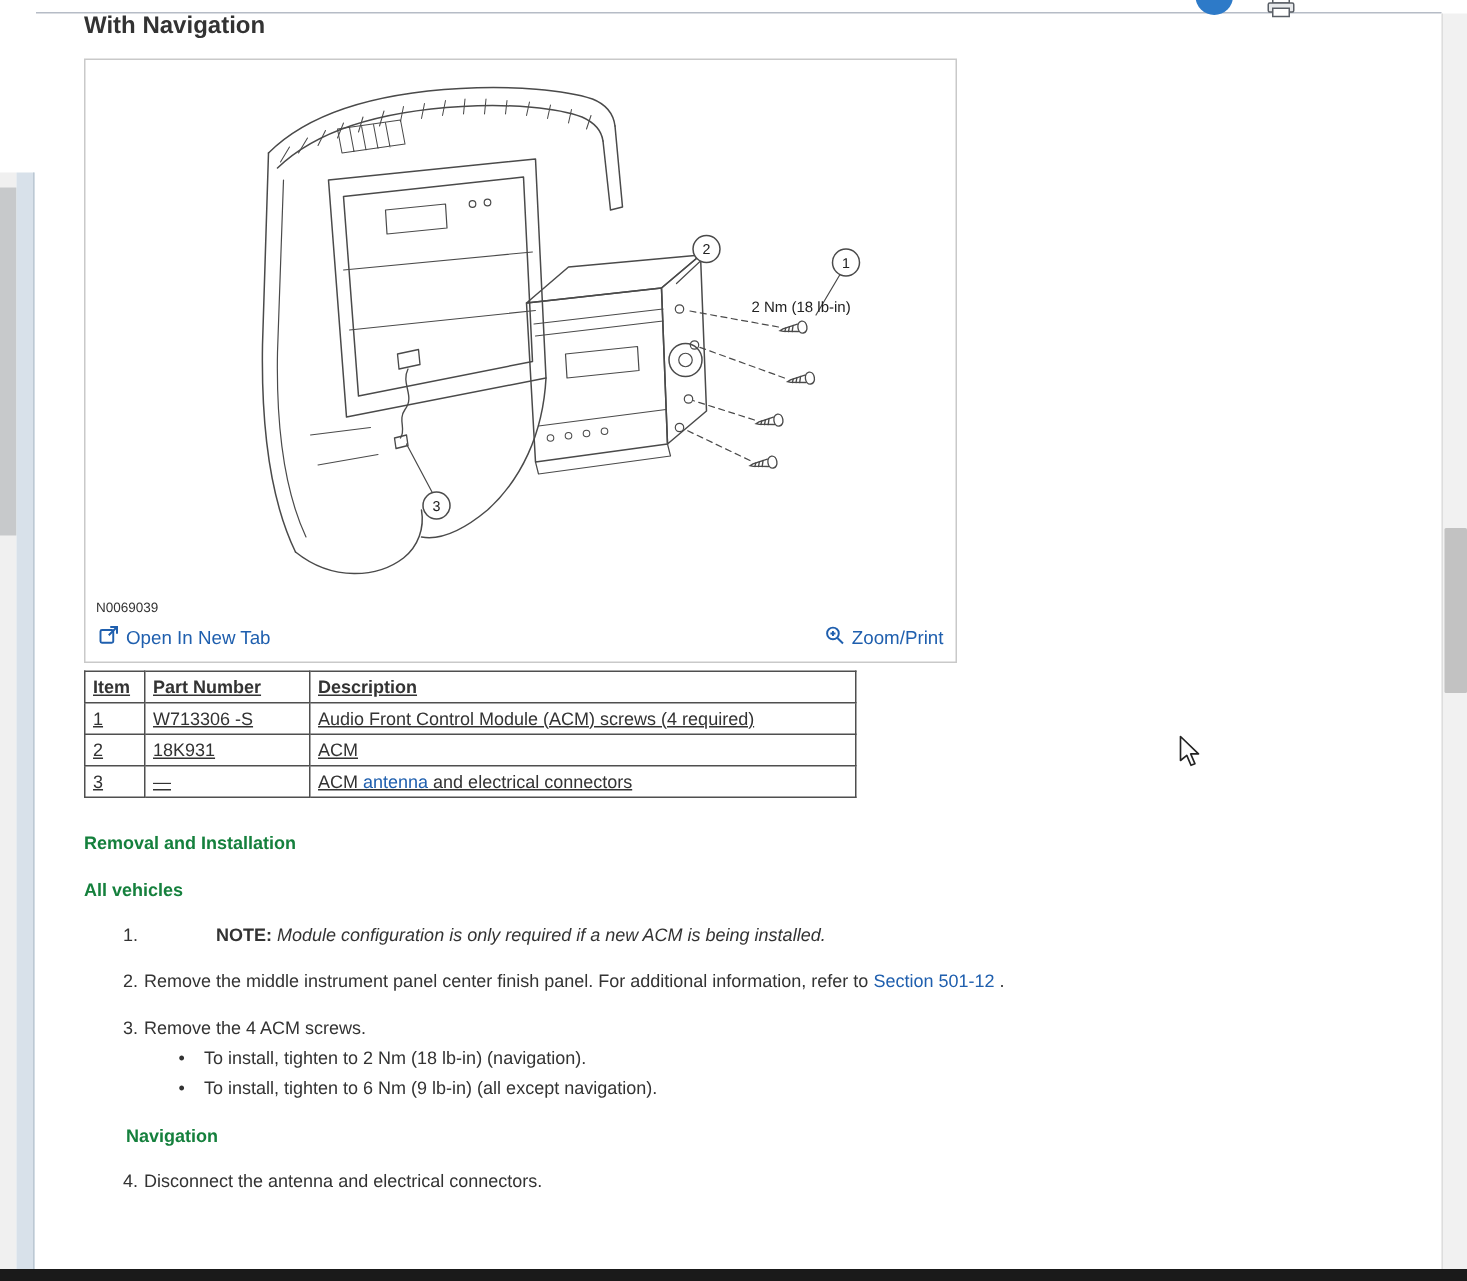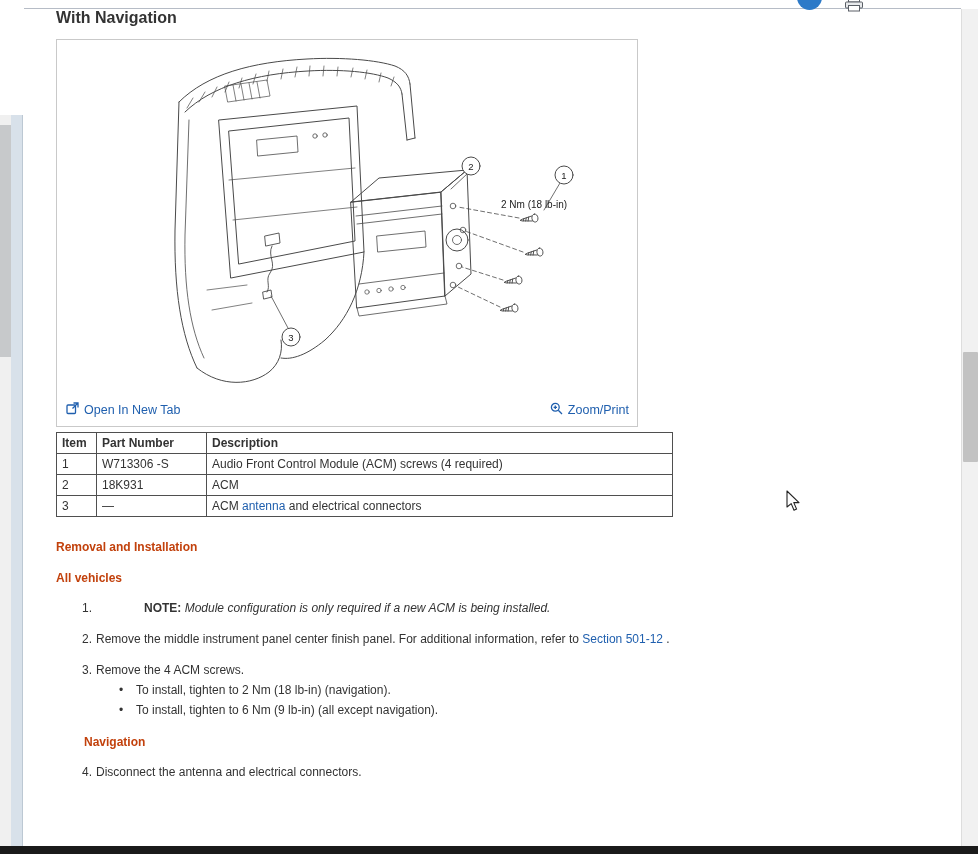--- a/index.html
+++ b/index.html
@@ -32,27 +32,27 @@
   
   .content { position:absolute; left:24px; top:9px; width:937px; padding:2px 0 0 32px; }
   .h-small { font-size:16px; font-weight:bold; color:#333; line-height:14px; }
 
   .figure-box { margin-top:14px; width:582px; border:1px solid #c9c9c9; background:#fff; }
   .fig-id { padding:2px 0 0 7px; font-size:9px; color:#333; height:15px; }
   .fig-links { display:flex; justify-content:space-between; align-items:flex-end; padding:4px 8px 8px 9px; }
   a.link { color:#1f5fae; text-decoration:none; cursor:pointer; }
   .fig-link { display:inline-flex; align-items:center; gap:5px; font-size:12.5px; }
 
-  table.parts { margin-top:5px; border-collapse:collapse; width:617px; }
+  table.parts { margin-top:5px; border-collapse:collapse; width:515px;text-decoration:underline; }
   table.parts th, table.parts td { border:1px solid #4f4f4f; padding:2px 5px 3px 5px;
         font-size:12px; text-align:left; height:21px; vertical-align:middle; color:#333; }
   table.parts th { font-weight:bold; }
   .col-item { width:40px; } .col-part { width:110px; }
 
-  .sec { font-size:12px; font-weight:bold; color:#c2410c; line-height:14px; }
+  .sec { font-size:12px; font-weight:bold; color:#15803d; line-height:14px; }
   .sec-removal { margin-top:23px; }
   .sec-allveh  { margin-top:17px; }
   .sec-nav     { margin-top:17px;padding-left:28px; }
 
   .steps { margin-left:26px; }
   .step { display:flex; margin-top:16px; line-height:15px; }
   .step .marker { width:14px; flex:0 0 14px; }
   .step .body { flex:1; max-width:845px; }
   .note-label { font-weight:bold;padding-left:48px; }
   .note-text  { font-style:italic; }
@@ -169,20 +169,21 @@
           </g>
         </g>
         <g font-size="9.5" fill="#222" text-anchor="middle">
           <text x="507" y="138.5">1</text>
           <text x="414" y="129.5">2</text>
           <text x="234" y="300.5">3</text>
         </g>
         <text x="444" y="168" font-size="10" fill="#222">2 Nm (18 lb-in)</text>
       </svg>
 
+      <div class="fig-id">N0069039</div>
 
       <div class="fig-links">
         <a class="link fig-link">
           <span>
             <svg width="13" height="13" viewBox="0 0 13 13">
               <g stroke="#1f5fae" fill="none" stroke-width="1.3">
                 <rect x="1" y="3" width="8.5" height="8.5" rx="1"></rect>
                 <path d="M7.5,1 H12 V5.5 M12,1 L6.5,6.5"></path>
               </g>
             </svg>

